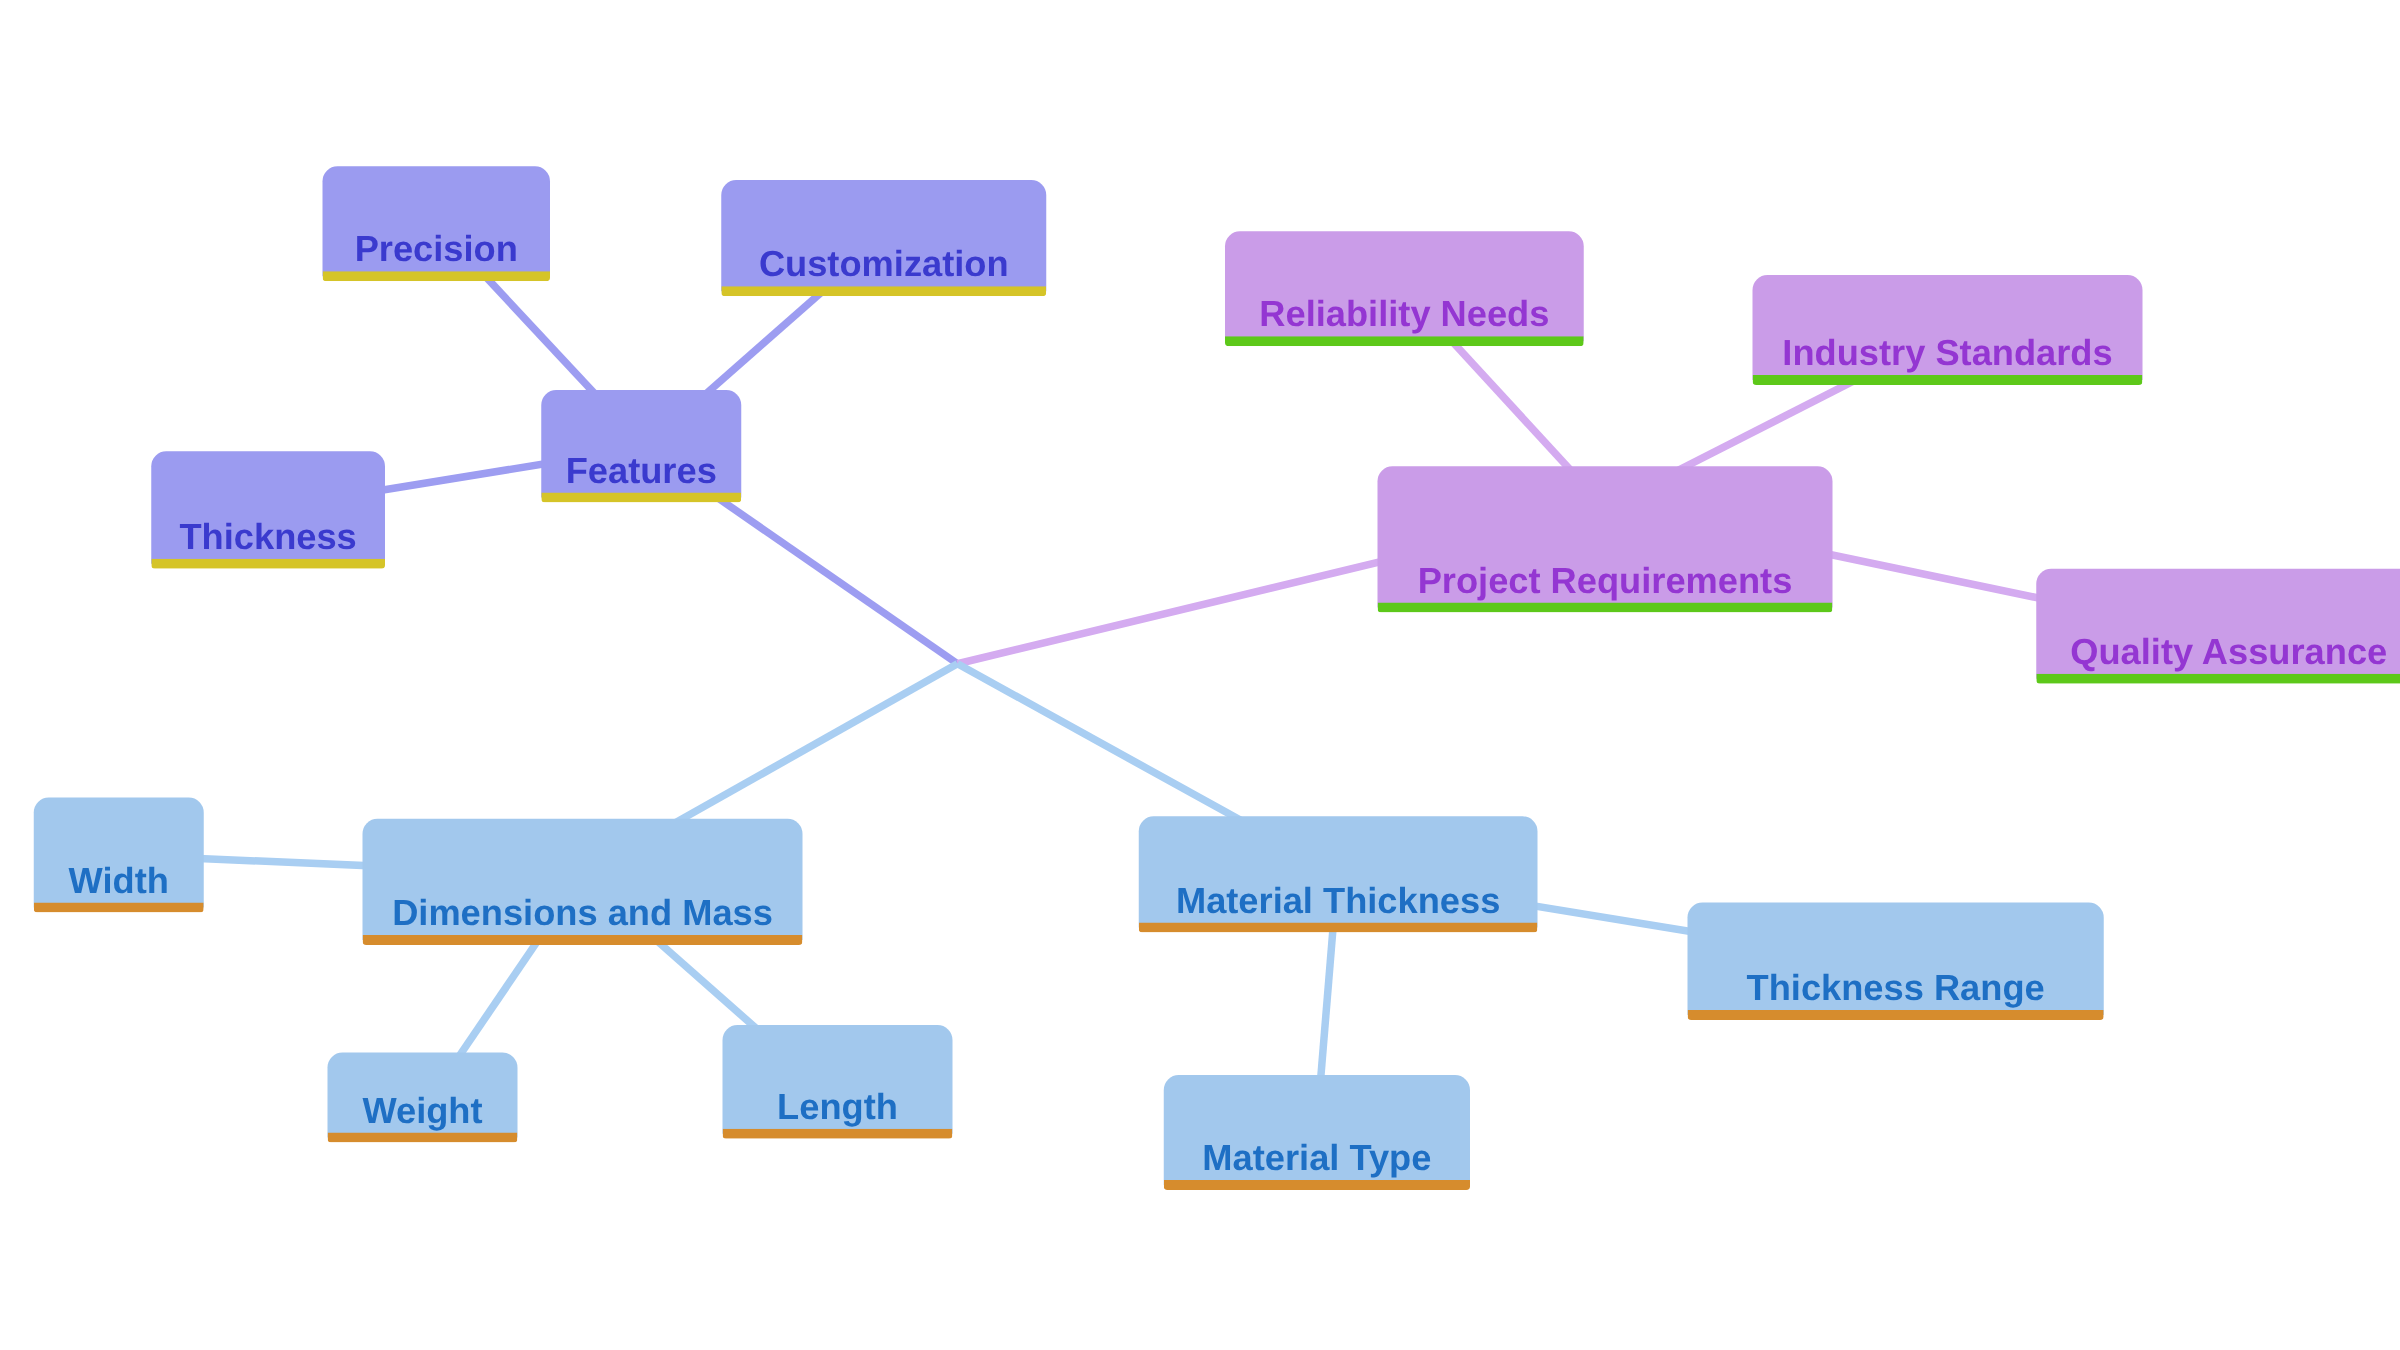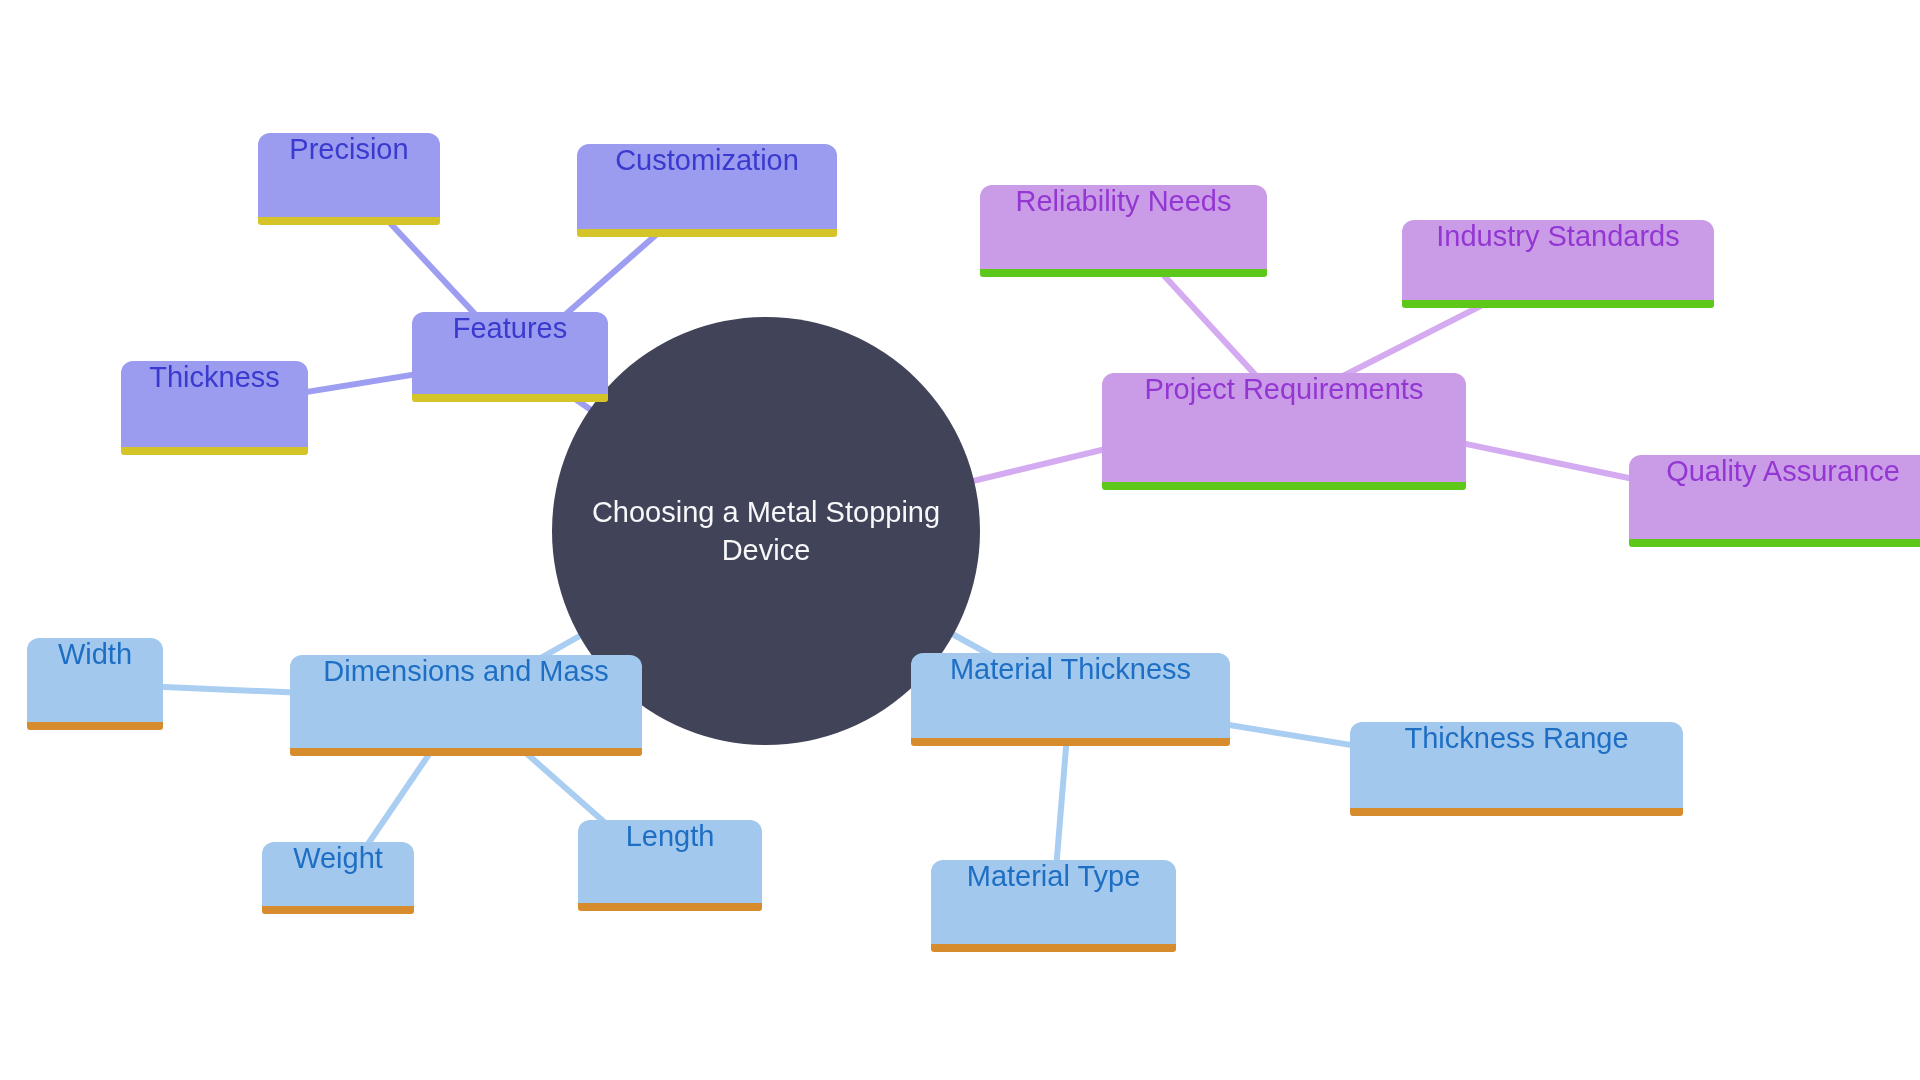--- a/index.html
+++ b/index.html
@@ -18,22 +18,22 @@
   }
   .center-node span {
     display:block; width:382px; font-size:29px; line-height:1.32; font-weight:400;
   }
   .branch { position:static; }
   .node {
     position:absolute; box-sizing:border-box; z-index:2;
     background:var(--fill); color:var(--text);
     border-bottom:8px solid var(--under);
     border-radius:12px 12px 3px 3px;
-    display:flex; align-items:flex-start; justify-content:center; text-align:center;
-    font-size:29px; font-weight:400; white-space:nowrap;
+    display:flex; align-items:flex-end; justify-content:center; text-align:center;
+    font-size:29px; font-weight:700; white-space:nowrap;
   }
 </style>
 </head>
 <body>
 
 <div class="stage">
 
   <svg class="edges" width="1920" height="1080" viewBox="0 0 1920 1080">
     <g style="stroke: rgb(157, 157, 241);">
       <line x1="766" y1="531" x2="516" y2="358"></line>
@@ -53,26 +53,23 @@
       <line x1="466" y1="700" x2="338" y2="888"></line>
       <line x1="466" y1="700" x2="654" y2="866"></line>
     </g>
     <g style="stroke: rgb(169, 206, 242);">
       <line x1="766" y1="531" x2="1070" y2="699"></line>
       <line x1="1070" y1="699" x2="1498" y2="769"></line>
       <line x1="1070" y1="699" x2="1053" y2="906"></line>
     </g>
   </svg>
 
-  <div class="center-node" style="background: rgb(65, 68, 89); color: rgb(248, 248, 250);">
-    <span>Choosing a Metal Stopping Device</span>
-  </div>
 
   <div class="branch" style="--fill: #9b9bf0; --text: #3a3ace; --under: #d5c428;">
-    <div class="node" style="left:412px;top:312px;width:196px;height:90px">
+    <div class="node" style="left:433px;top:312px;width:160px;height:90px">
       <span>Features</span>
     </div>
     <div class="node" style="left:258px;top:133px;width:182px;height:92px">
       <span>Precision</span>
     </div>
     <div class="node" style="left:577px;top:144px;width:260px;height:93px">
       <span>Customization</span>
     </div>
     <div class="node" style="left:121px;top:361px;width:187px;height:94px">
       <span>Thickness</span>

